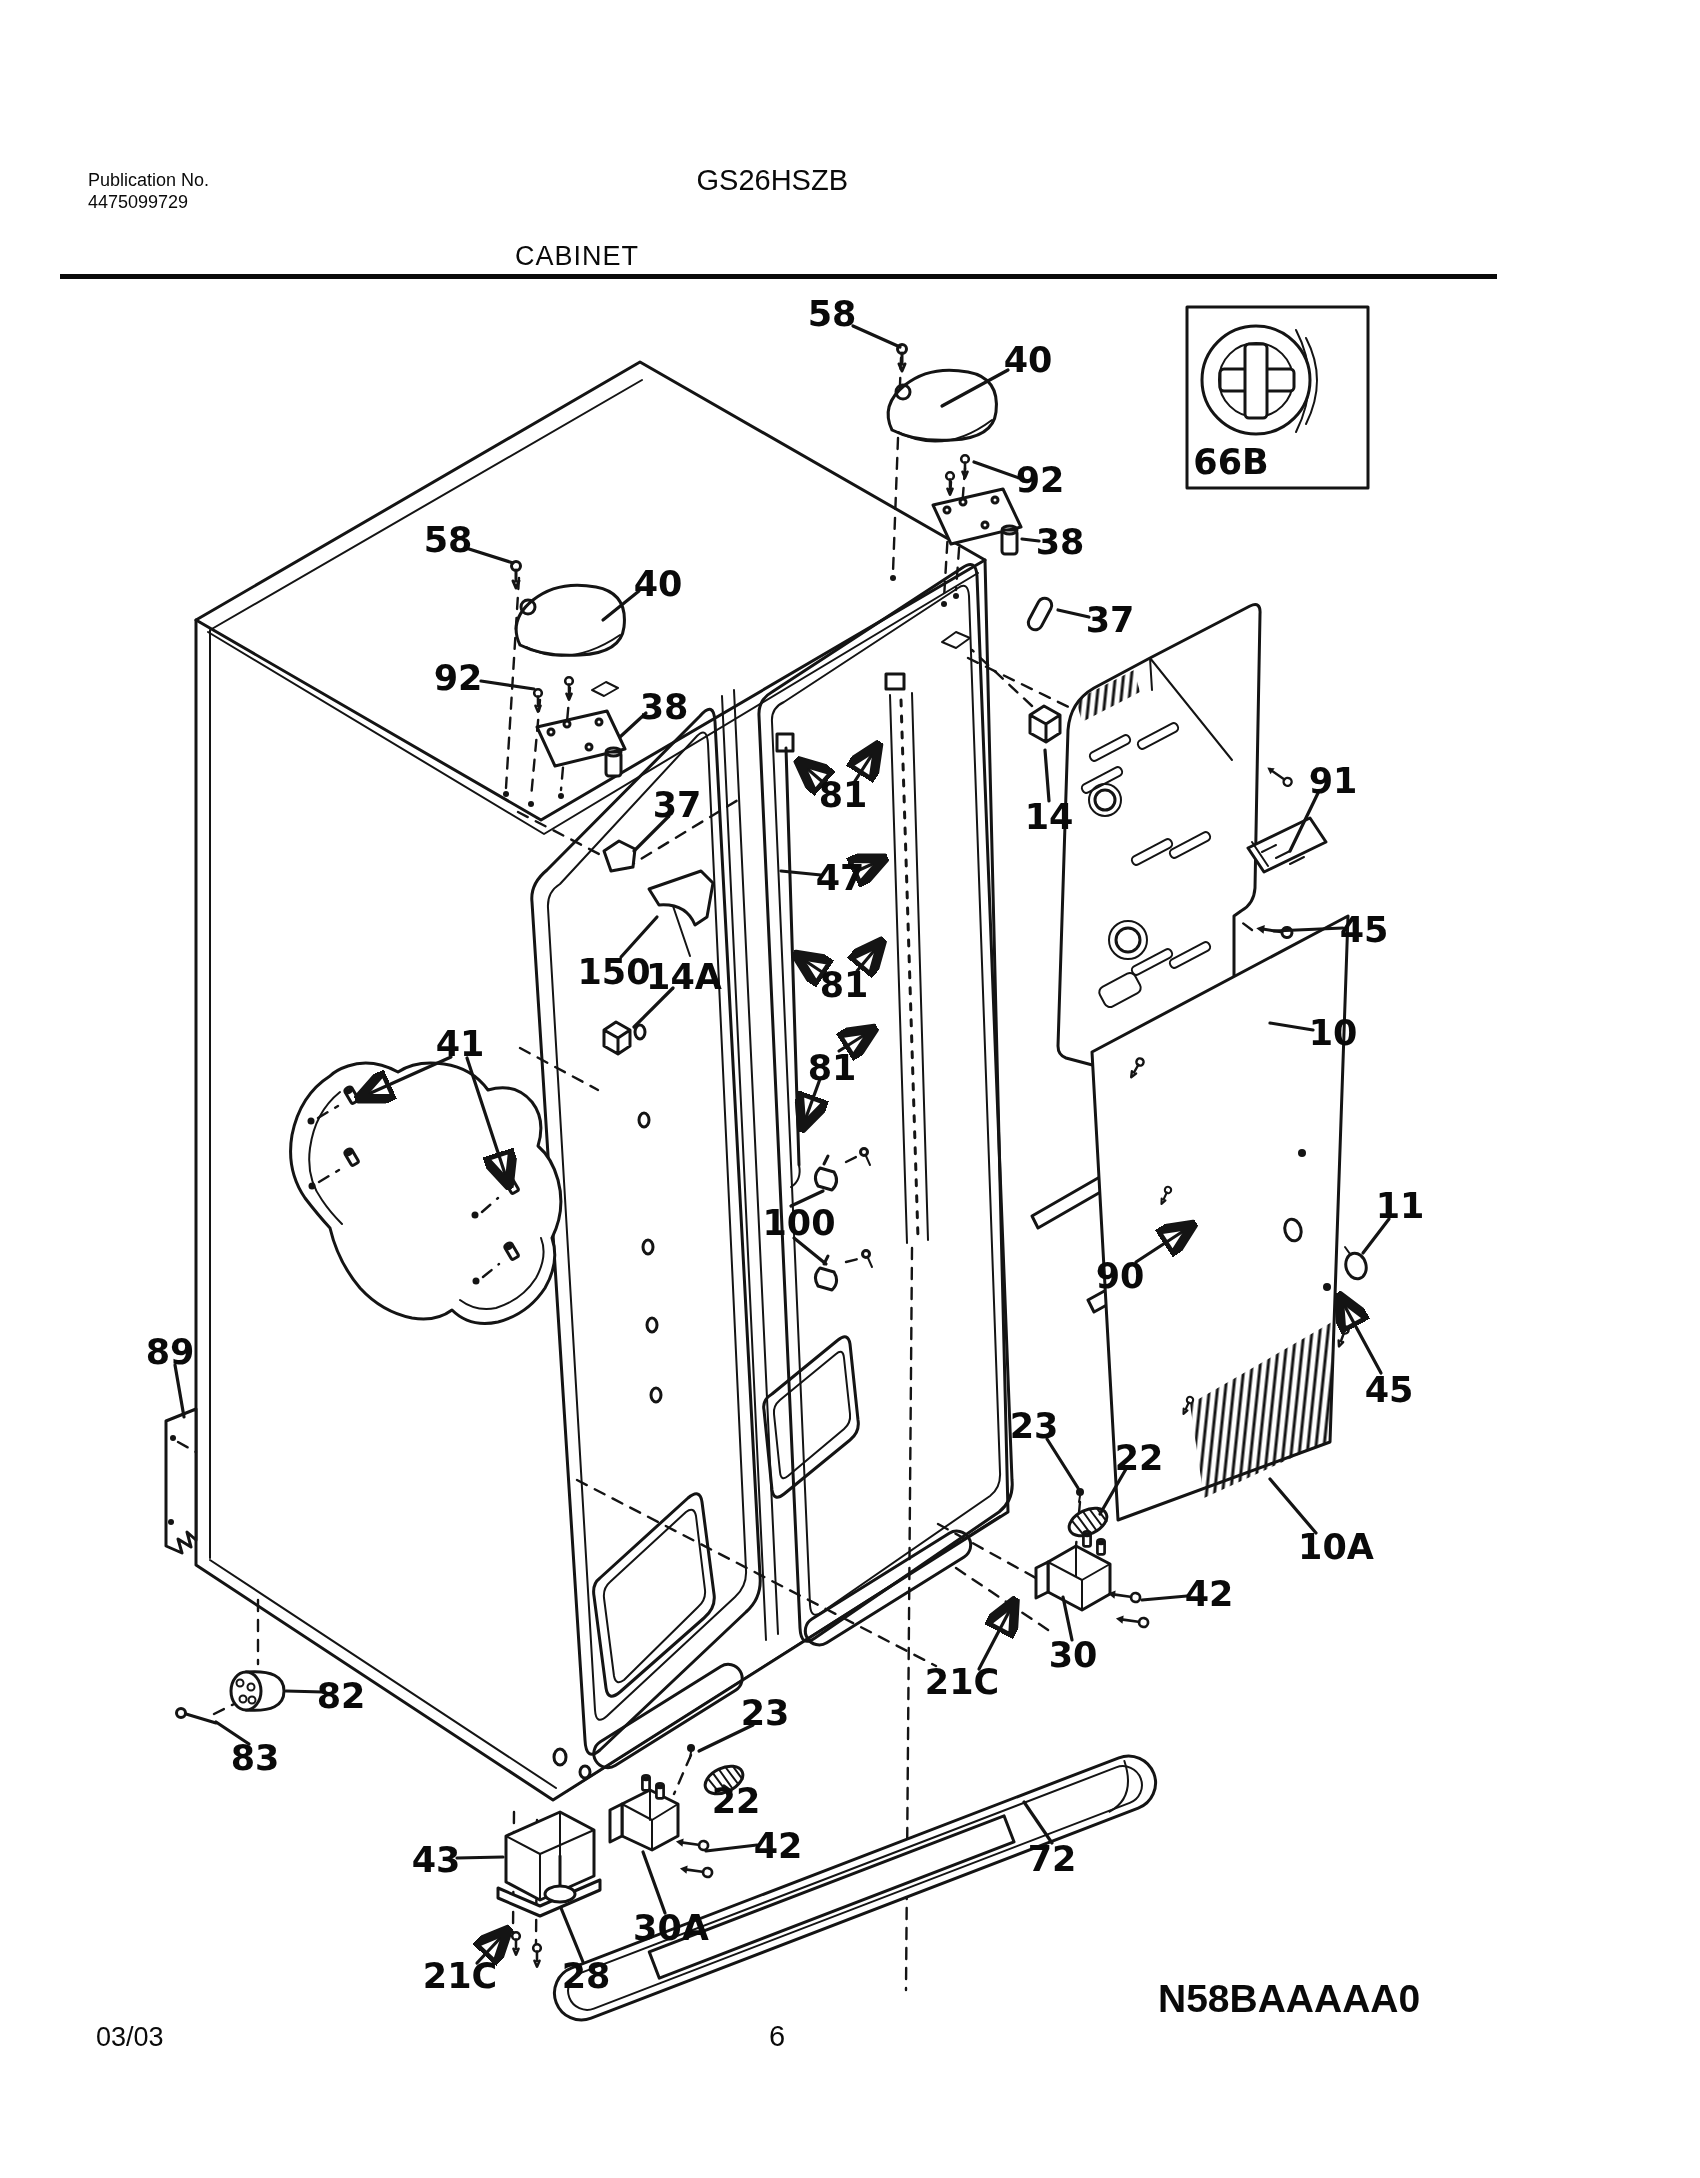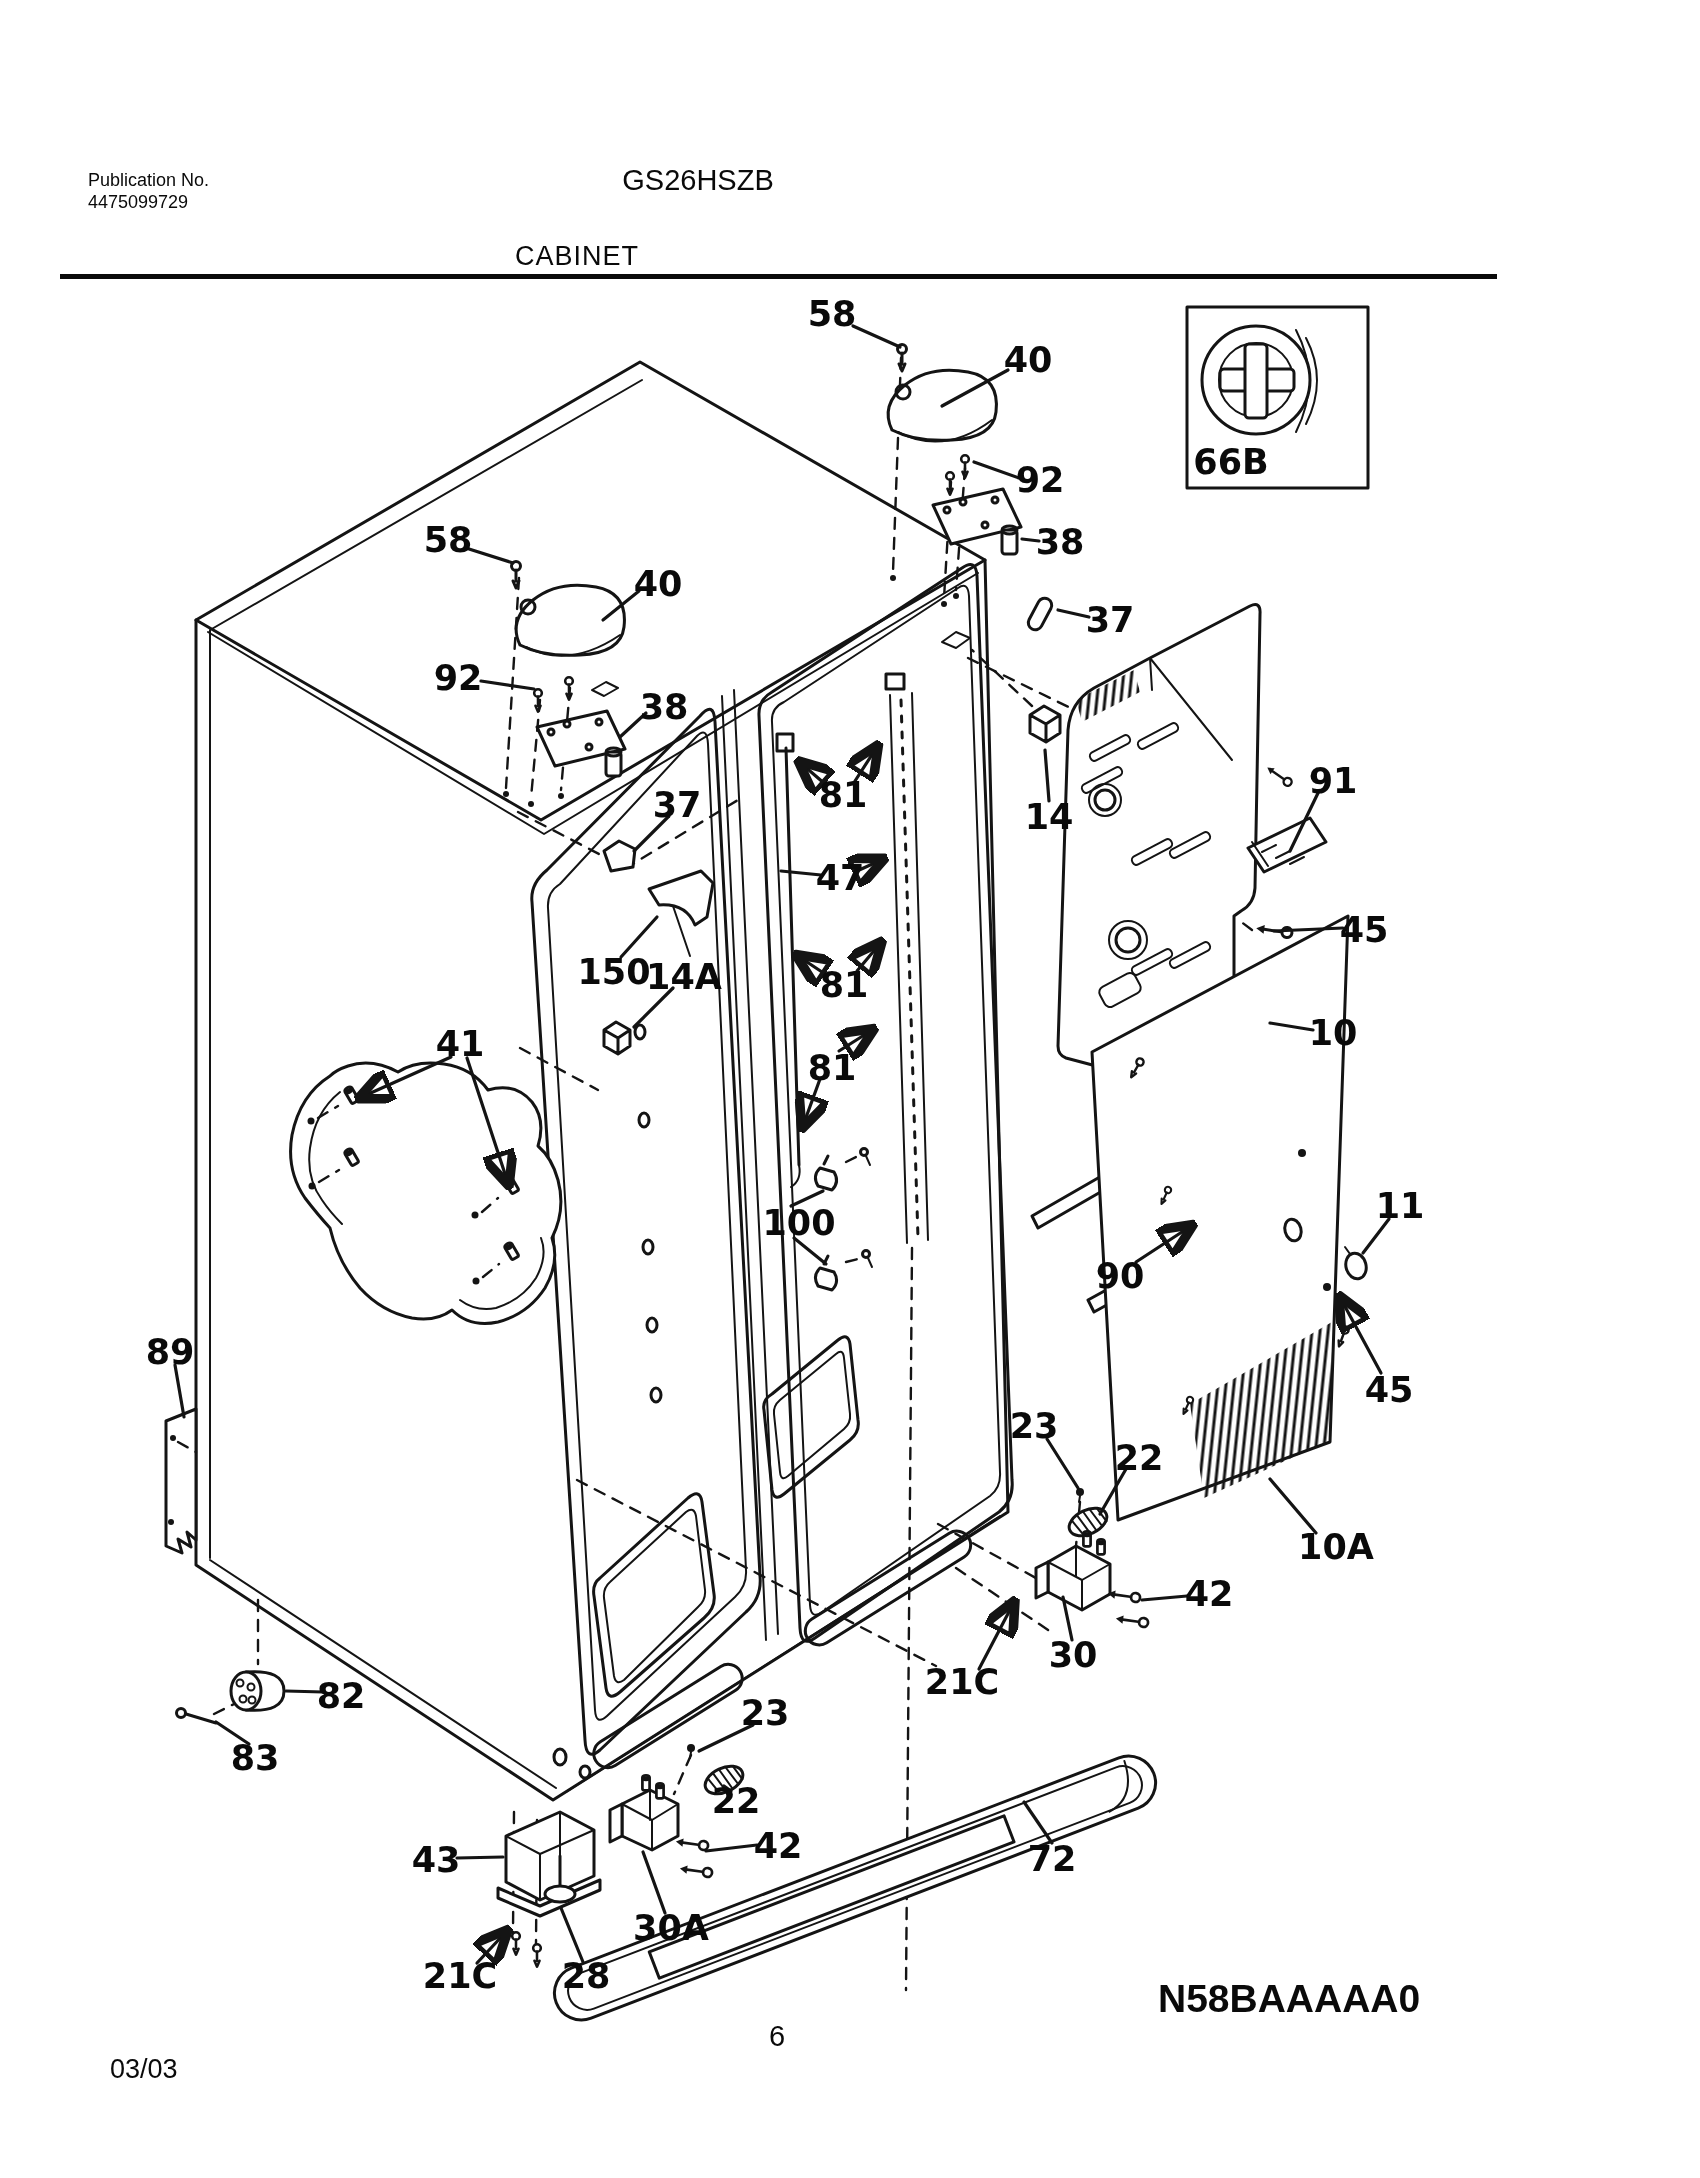--- a/index.html
+++ b/index.html
@@ -1,23 +1,23 @@
 <!DOCTYPE html>
 <html><head>
 <meta charset="utf-8">
 <style>
   html,body{margin:0;padding:0;background:#fff;}
   body{width:1700px;height:2178px;font-family:"Liberation Sans",sans-serif;color:#0a0a0a;}
   .page{position:relative;width:1700px;height:2178px;background:#fff;overflow:hidden;}
   .hdr-pub{position:absolute;left:88px;top:170px;font-size:18px;line-height:1.2;}
   .hdr-pub span{display:block;}
-  .hdr-model{position:absolute;left:548px;top:164px;width:300px;text-align:center;font-size:29px;}
+  .hdr-model{position:absolute;left:548px;top:164px;width:300px;text-align:right;font-size:29px;}
   .hdr-section{position:absolute;left:515px;top:241px;width:206px;text-align:left;font-size:27px;letter-spacing:1px;}
   .rule{position:absolute;left:60px;top:274px;width:1437px;height:5px;background:#0a0a0a;}
-  .ftr-date{position:absolute;left:110px;top:2022px;font-size:27px;margin-top:32px;}
+  .ftr-date{position:absolute;left:96px;top:2022px;font-size:27px;}
   .ftr-page{position:absolute;left:742px;top:2020px;width:70px;text-align:center;font-size:29px;}
   .code{position:absolute;left:1158px;top:1944px;font-size:39px;font-weight:bold;margin-top:33px;}
   svg.art{position:absolute;left:0;top:0;}
   svg.art path,svg.art line,svg.art rect,svg.art ellipse,svg.art circle,svg.art polyline{
     fill:none;stroke:#141414;stroke-width:3;stroke-linecap:round;stroke-linejoin:round;}
   svg.art .w{fill:#fff;}
   svg.art .f{fill:#141414;stroke:none;}
   svg.art .thin{stroke-width:2;}
   svg.art .dash{stroke-dasharray:11 9;stroke-width:2.4;}
   svg.art .ldr{stroke-width:3.2;}

